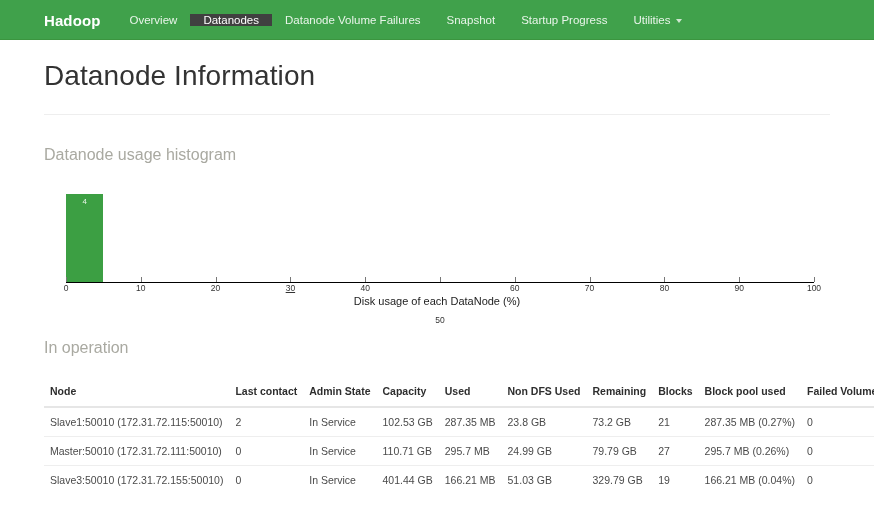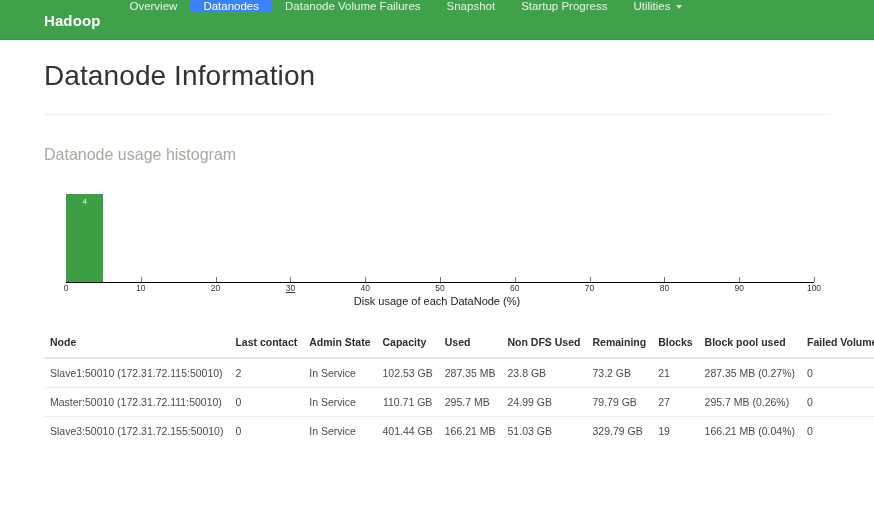--- a/index.html
+++ b/index.html
@@ -41,21 +41,21 @@
   .nav-item {
     display: flex;
     align-items: center;
     padding: 0 13px;
     font-size: 11.5px;
     color: #e9f5ea;
     text-decoration: none;
     white-space: nowrap;
   }
   .nav-item.active {
-    background: #3b82f6;
+    background: #404040;
     color: #ffffff;
   }
   .caret {
     display: inline-block;
     margin-left: 5px;
     width: 0; height: 0;
     border-left: 3.5px solid transparent;
     border-right: 3.5px solid transparent;
     border-top: 4px solid #cfe6d1;
     position: relative;
@@ -160,34 +160,34 @@
   table.dn tbody td {
     padding: 8px 6px;
     border-top: 1px solid #eeeeee;
     white-space: nowrap;
     color: #4a4a4a;
   }
   table.dn tbody tr:first-child td { border-top: none; }
   .col-node      { width: 186px; }
   .col-contact   { width: 66px; }
   .col-admin     { width: 84px; }
-  .col-cap       { width: 50px; text-align: center; }
+  .col-cap       { width: 50px; }
   .col-used      { width: 56px; }
   .col-nondfs    { width: 78px; }
   .col-remain    { width: 66px; }
   .col-blocks    { width: 40px; }
   .col-pool      { width: 104px; }
   .col-failed    { width: 80px; }
 </style>
 </head>
 <body>
 
 <div class="navbar">
   <a class="brand" href="#">Hadoop</a>
-  <div id="nav-items" style="display:flex;align-items:flex-start;">
+  <div id="nav-items" style="display:flex;align-items:center;">
       <a class="nav-item" href="#">
         <span>Overview</span>
       </a>
       <a class="nav-item active" href="#">
         <span>Datanodes</span>
       </a>
       <a class="nav-item" href="#">
         <span>Datanode Volume Failures</span>
       </a>
       <a class="nav-item" href="#">
@@ -221,35 +221,36 @@
         <div class="tick-label" style="left: 22px;">0</div>
         <div class="tick" style="left: 96.8px;"></div>
         <div class="tick-label" style="left: 96.8px;">10</div>
         <div class="tick" style="left: 171.6px;"></div>
         <div class="tick-label" style="left: 171.6px;">20</div>
         <div class="tick" style="left: 246.4px;"></div>
         <div class="tick-label" style="left: 246.4px; text-decoration: underline;">30</div>
         <div class="tick" style="left: 321.2px;"></div>
         <div class="tick-label" style="left: 321.2px;">40</div>
         <div class="tick" style="left: 396px;"></div>
-        <div class="tick-label" style="left: 396px;">50</div>
+        <div class="tick-label" style="left: 396px; margin-top: 32px;">50</div>
         <div class="tick" style="left: 470.8px;"></div>
         <div class="tick-label" style="left: 470.8px;">60</div>
         <div class="tick" style="left: 545.6px;"></div>
         <div class="tick-label" style="left: 545.6px;">70</div>
         <div class="tick" style="left: 620.4px;"></div>
         <div class="tick-label" style="left: 620.4px;">80</div>
         <div class="tick" style="left: 695.2px;"></div>
         <div class="tick-label" style="left: 695.2px;">90</div>
         <div class="tick" style="left: 770px;"></div>
         <div class="tick-label" style="left: 770px;">100</div>
       </div>
     <div class="axis-title">Disk usage of each DataNode (%)</div>
   </div>
 
+  <h2 class="section-title">In operation</h2>
 
   <table class="dn">
     <thead>
       <tr>
         <th class="col-node">Node</th>
         <th class="col-contact">Last contact</th>
         <th class="col-admin">Admin State</th>
         <th class="col-cap">Capacity</th>
         <th class="col-used">Used</th>
         <th class="col-nondfs">Non DFS Used</th>

